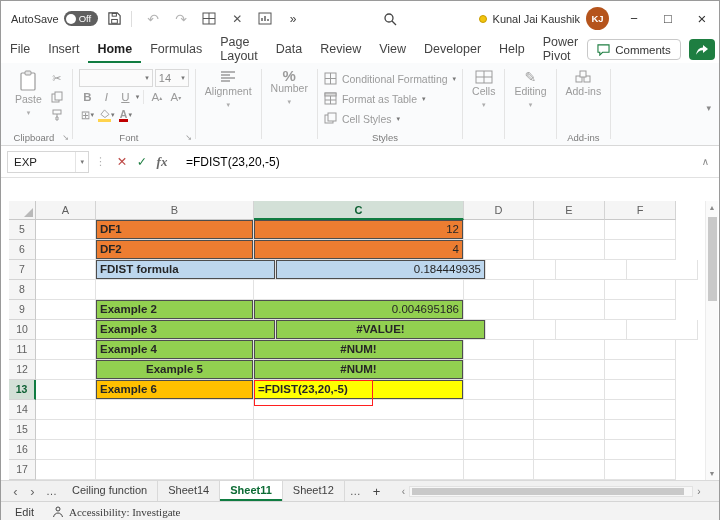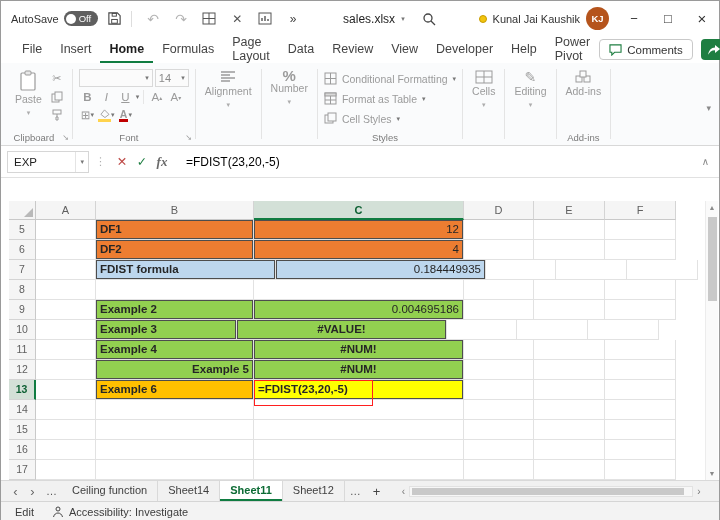--- a/index.html
+++ b/index.html
@@ -20,21 +20,21 @@
   .tb-title{display:flex;align-items:center;gap:6px;font-size:12px;color:#1f1f1f;cursor:pointer;padding:3px 8px;}
   .chev{font-size:7px;color:#777;}
   .spacer{flex:1;}
   .tb-user{display:flex;align-items:center;gap:6px;margin:0 8px;}
   .presence-dot{width:8px;height:8px;border-radius:50%;background:#F2C40E;border:1px solid #c79b00;display:inline-block;}
   .user-name{font-size:11px;color:#333;}
   .avatar{width:23px;height:23px;border-radius:50%;background:#B5541C;color:#fff;font-size:9.5px;font-weight:bold;display:flex;align-items:center;justify-content:center;}
   .win-btn{width:34px;height:35px;background:none;border:none;font-size:13px;color:#333;cursor:pointer;display:flex;align-items:center;justify-content:center;}
 
   
-  .menubar{height:27px;display:flex;align-items:stretch;padding-left:12px;background:#fff;flex-shrink:0;}
+  .menubar{height:27px;display:flex;align-items:stretch;background:#fff;flex-shrink:0;}
   .menu-tab{display:flex;align-items:center;padding:0 9px;font-size:12.5px;color:#444;cursor:pointer;border-bottom:2.5px solid transparent;}
   .menu-tab.active{color:#1f1f1f;font-weight:700;border-bottom-color:#107C41;}
   .menu-right{margin-left:auto;display:flex;align-items:center;gap:8px;padding-right:8px;}
   .comments-btn{display:flex;align-items:center;gap:5px;border:1px solid #c9c9c9;border-radius:4px;background:#fff;padding:2px 9px;font-size:11.5px;color:#333;cursor:pointer;height:21px;}
   .share-btn{width:26px;height:21px;border:none;border-radius:4px;background:#1E7E41;cursor:pointer;display:flex;align-items:center;justify-content:center;}
 
   
   .ribbon{height:83px;background:#fafbfc;border-bottom:1px solid #d8d8d8;display:flex;align-items:stretch;padding:3px 4px 1px 6px;flex-shrink:0;position:relative;}
   .rb-group{position:relative;display:flex;padding:1px 5px 14px 5px;}
   .rb-sep{width:1px;background:#e4e4e4;margin:3px 1px 5px 1px;}
@@ -101,21 +101,21 @@
   .sheet-tab.active{background:#fff;color:#0C6B34;font-weight:700;box-shadow:inset 0 -2px 0 #107C41;}
   .add-sheet{background:none;border:none;font-size:13px;color:#444;padding:0 7px;cursor:pointer;}
   .hscroll{flex:1;display:flex;align-items:center;margin:0 14px 0 10px;}
   .hs-arrow{font-size:10px;color:#777;width:12px;text-align:center;cursor:pointer;}
   .hs-track{flex:1;height:11px;background:#f7f7f7;border:1px solid #e2e2e2;position:relative;}
   .hs-thumb{position:absolute;left:2px;top:1px;bottom:1px;right:8px;background:#c9c9c9;cursor:grab;}
 
   
   .statusbar{height:20px;background:#f3f3f3;border-top:1px solid #d5d5d5;display:flex;align-items:center;padding-left:14px;gap:18px;flex-shrink:0;}
   .sb-mode{font-size:11px;color:#3c3c3c;}
-  .sb-access{display:flex;align-items:center;gap:5px;font-size:11px;color:#3c3c3c;background:none;border:none;cursor:pointer;}
+  .sb-access{display:flex;align-items:center;gap:5px;font-size:11px;color:#3c3c3c;background:none;border:none;cursor:pointer;font-family:Liberation Serif, serif;}
 </style>
 </head>
 <body>
 
 <div class="window">
 
   <div class="titlebar">
     <div class="autosave">
       <span class="as-label">AutoSave</span>
       <span class="toggle">
@@ -149,24 +149,20 @@
     <button class="tb-btn">
       <svg width="14" height="13" viewBox="0 0 14 13">
           <rect x="1" y="1" width="12" height="11" fill="none" stroke="#555"></rect>
           <path d="M4 9V6M7 9V4M10 9V7" stroke="#555" stroke-width="1.4"></path>
         </svg>
     </button>
     <button class="tb-btn">
         <span style="font-size:12px;">»</span>
       </button>
     <div class="spacer"></div>
-    <div class="tb-title">
-      <span>sales.xlsx</span>
-      <span class="chev">▾</span>
-    </div>
     <button class="tb-btn">
       <svg width="14" height="14" viewBox="0 0 14 14">
           <circle cx="6" cy="6" r="4" fill="none" stroke="#444" stroke-width="1.3"></circle>
           <line x1="9" y1="9" x2="13" y2="13" stroke="#444" stroke-width="1.3"></line>
         </svg>
     </button>
     <div class="spacer"></div>
     <div class="tb-user">
       <span class="presence-dot"></span>
       <span class="user-name">Kunal Jai Kaushik</span>
@@ -459,39 +455,39 @@
             <div class="g-cell" style="width: 60px;"></div>
             <div class="g-cell filled" style="width: 158px; background: rgb(146, 208, 80); text-align: left; font-weight: 700;"><span>Example 2</span></div>
             <div class="g-cell filled" style="width: 210px; background: rgb(146, 208, 80); text-align: right;"><span>0.004695186</span></div>
             <div class="g-cell" style="width: 70px;"></div>
             <div class="g-cell" style="width: 71px;"></div>
             <div class="g-cell" style="width: 71px;"></div>
           </div>
           <div class="g-row">
             <div class="row-h">10</div>
             <div class="g-cell" style="width: 60px;"></div>
-            <div class="g-cell filled" style="width: 141px; background: rgb(146, 208, 80); text-align: left; font-weight: 700;"><span>Example 3</span></div>
+            <div class="g-cell filled" style="width: 180px; background: rgb(146, 208, 80); text-align: left; font-weight: 700;"><span>Example 3</span></div>
             <div class="g-cell filled" style="width: 210px; background: rgb(146, 208, 80); text-align: center; font-weight: 700;"><span>#VALUE!</span></div>
             <div class="g-cell" style="width: 70px;"></div>
             <div class="g-cell" style="width: 71px;"></div>
             <div class="g-cell" style="width: 71px;"></div>
           </div>
           <div class="g-row">
             <div class="row-h">11</div>
             <div class="g-cell" style="width: 60px;"></div>
             <div class="g-cell filled" style="width: 158px; background: rgb(146, 208, 80); text-align: left; font-weight: 700;"><span>Example 4</span></div>
             <div class="g-cell filled" style="width: 210px; background: rgb(146, 208, 80); text-align: center; font-weight: 700;"><span>#NUM!</span></div>
             <div class="g-cell" style="width: 70px;"></div>
             <div class="g-cell" style="width: 71px;"></div>
             <div class="g-cell" style="width: 71px;"></div>
           </div>
           <div class="g-row">
             <div class="row-h">12</div>
             <div class="g-cell" style="width: 60px;"></div>
-            <div class="g-cell filled" style="width: 158px; background: rgb(146, 208, 80); text-align: right; font-weight: 700;"><span>Example 5</span></div>
+            <div class="g-cell filled" style="width: 158px; background: rgb(146, 208, 80); text-align: center; font-weight: 700;"><span>Example 5</span></div>
             <div class="g-cell filled" style="width: 210px; background: rgb(146, 208, 80); text-align: center; font-weight: 700;"><span>#NUM!</span></div>
             <div class="g-cell" style="width: 70px;"></div>
             <div class="g-cell" style="width: 71px;"></div>
             <div class="g-cell" style="width: 71px;"></div>
           </div>
           <div class="g-row">
             <div class="row-h active">13</div>
             <div class="g-cell" style="width: 60px;"></div>
             <div class="g-cell filled" style="width: 158px; background: rgb(255, 192, 0); text-align: left; font-weight: 700;"><span>Example 6</span></div>
             <div class="g-cell filled edit-highlight" style="width: 210px; background: rgb(255, 255, 0); text-align: left; font-weight: 700;"><span>=FDIST(23,20,-5)</span></div>

